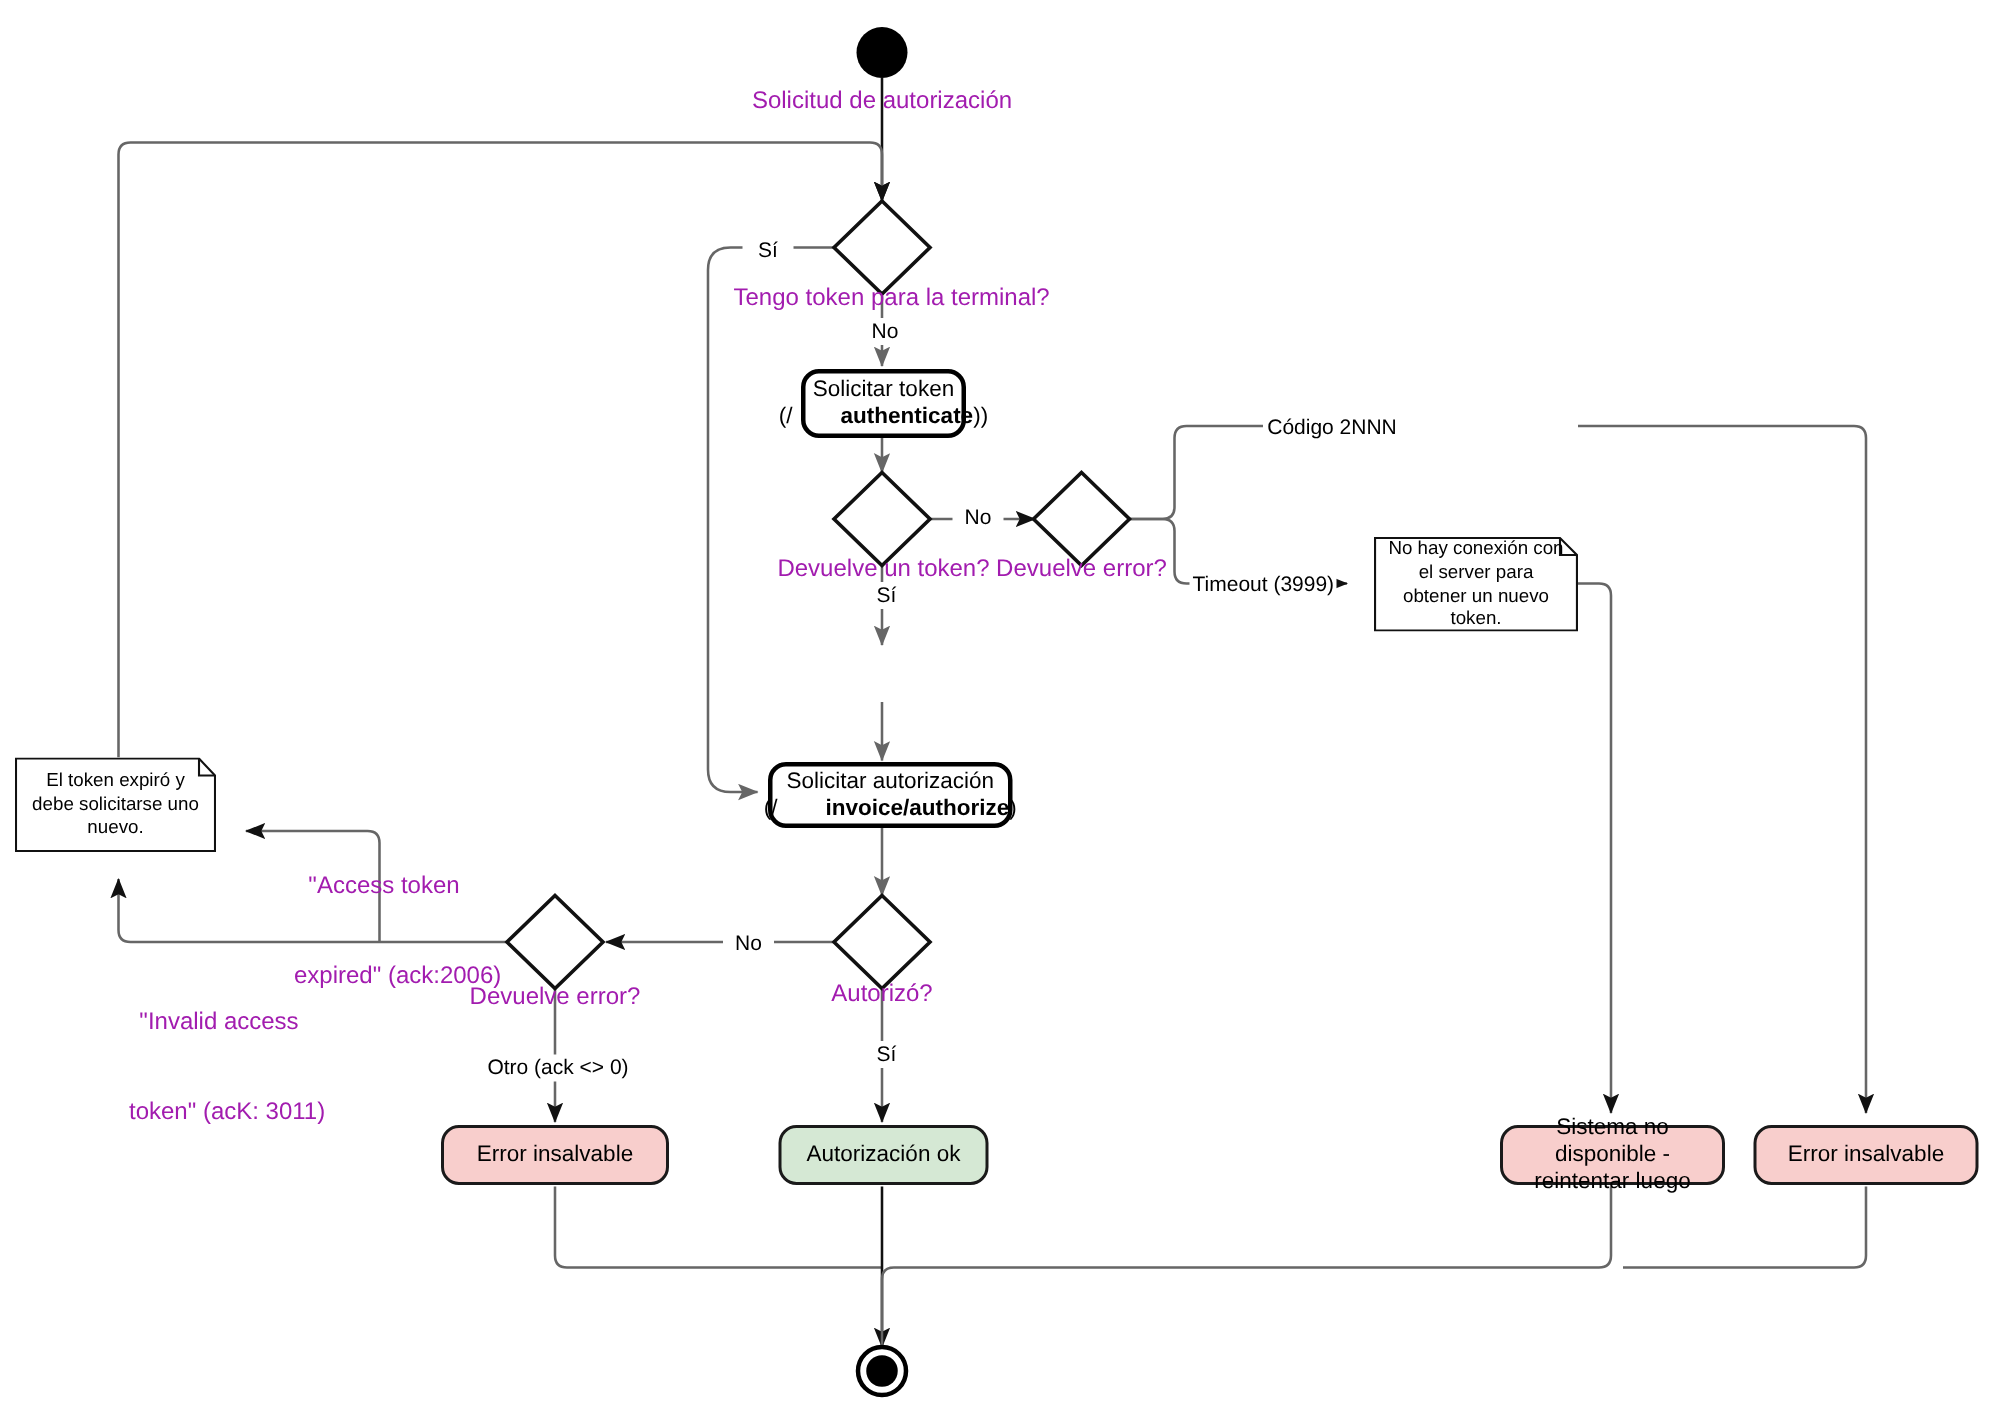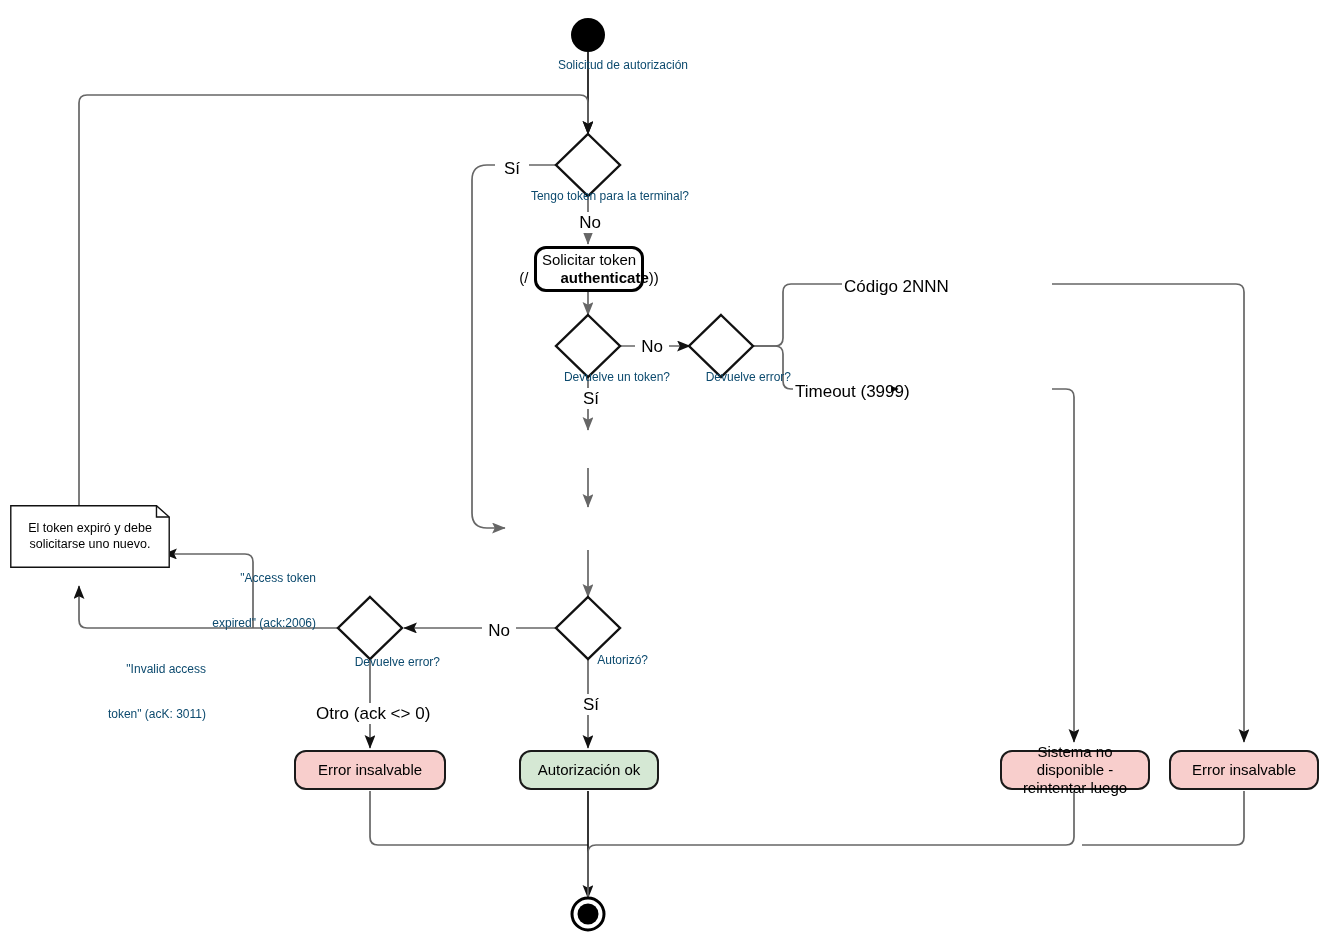--- a/index.html
+++ b/index.html
@@ -73,33 +73,33 @@
   }
   .note svg.noteshape {
     position: absolute;
     left: 0; top: 0;
     width: 100%;
     height: 100%;
   }
   
   .elabel {
     position: absolute;
-    font-size: 17px;
+    font-size: 14px;
     color: #000000;
     text-align: center;
     line-height: 1.25;
     white-space: pre;
     background: #ffffff;
     padding: 0 2px;
   }
   .nlabel {
     position: absolute;
-    font-size: 12px;
-    color: #0c4a6e;
-    text-align: right;
+    font-size: 16px;
+    color: #a21caf;
+    text-align: center;
     line-height: 1.25;
     white-space: pre;
   }
   .bold { font-weight: bold; padding-left: 32px; }
 </style>
 </head>
 <body>
 
 <div id="canvas">
 
@@ -189,24 +189,37 @@
   <div class="nlabel" style="left:300px; top:655px; width:140px;">Devuelve error?</div>
 
   <div class="node action thick" style="left:534px; top:246px; width:110px; height:46px;">
     <div>
       <div>Solicitar token</div>
       <div><span>(/</span><span class="bold">authenticate</span><span>))</span></div>
     </div>
   </div>
 
 
-
-
-
-  <div class="note" style="left:10px; top:505px; width:160px; height:63px;">
+  <div class="node action thick" style="left:512px; top:508px; width:163px; height:44px;">
+    <div>
+      <div>Solicitar autorización</div>
+      <div><span>(/</span><span class="bold">invoice/authorize</span><span>)</span></div>
+    </div>
+  </div>
+
+
+  <div class="note" style="left:916px; top:358px; width:136px; height:63px;">
+    <svg class="noteshape" viewBox="0 0 136 63" preserveAspectRatio="none">
+      <path d="M0.7,0.7 L124,0.7 L135.3,12 L135.3,62.3 L0.7,62.3 Z" fill="#ffffff" stroke="#111111" stroke-width="1.4" vector-effect="non-scaling-stroke"></path>
+      <path d="M124,0.7 L124,12 L135.3,12" fill="none" stroke="#111111" stroke-width="1.4" vector-effect="non-scaling-stroke"></path>
+    </svg>
+    <div class="notebody">No hay conexión con el server para obtener un nuevo token.</div>
+  </div>
+
+  <div class="note" style="left:10px; top:505px; width:134px; height:63px;">
     <svg class="noteshape" viewBox="0 0 142 63" preserveAspectRatio="none">
       <path d="M0.7,0.7 L130,0.7 L141.3,12 L141.3,62.3 L0.7,62.3 Z" fill="#ffffff" stroke="#111111" stroke-width="1.4" vector-effect="non-scaling-stroke"></path>
       <path d="M130,0.7 L130,12 L141.3,12" fill="none" stroke="#111111" stroke-width="1.4" vector-effect="non-scaling-stroke"></path>
     </svg>
     <div class="notebody">El token expiró y debe solicitarse uno nuevo.</div>
   </div>
 
   <div class="node terminal-pink" style="left:294px; top:750px; width:152px; height:40px;">Error insalvable</div>
 
   <div class="node terminal-green" style="left:519px; top:750px; width:140px; height:40px;">Autorización ok</div>

